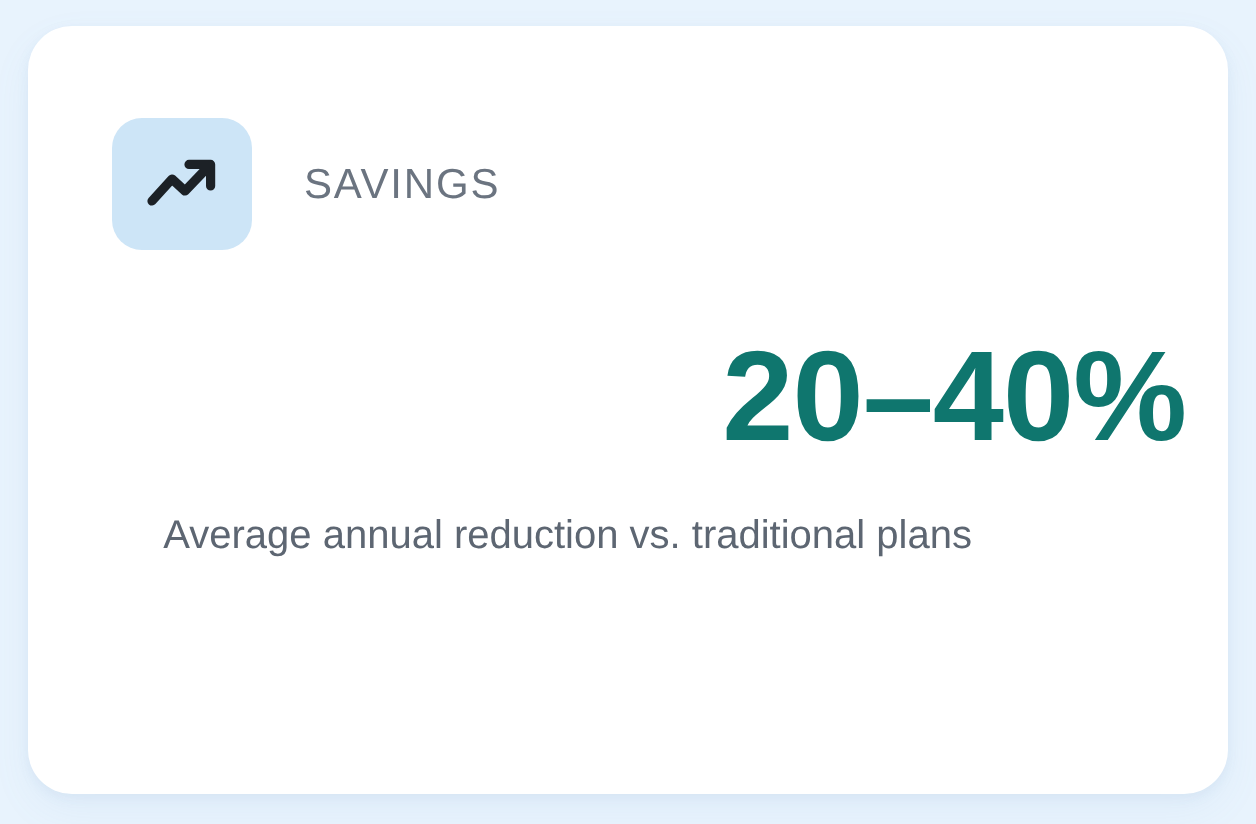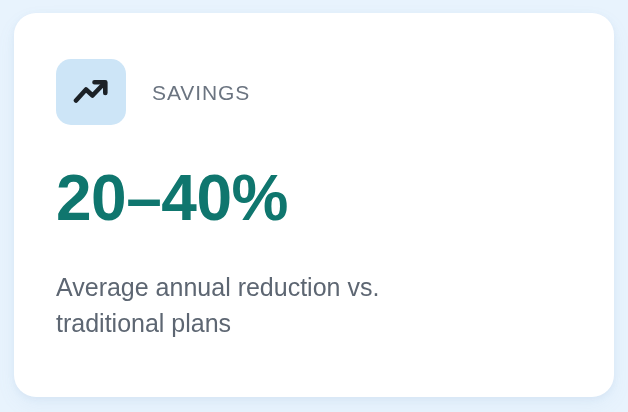--- a/index.html
+++ b/index.html
@@ -24,21 +24,22 @@
     border-radius: 22px;
     box-sizing: border-box;
     box-shadow: 0 2px 6px rgba(120, 160, 200, 0.10),
                 0 8px 20px rgba(120, 160, 200, 0.07);
   }
 
   .card-inner {
     position: absolute;
     left: 42px;
     top: 46px;
-    right: 36px;
+    right: 21px;
+    text-align: right;
   }
 
   
   .card-header {
     display: flex;
     align-items: center;
     height: 66px;
   }
 
   .icon-badge {
@@ -72,22 +73,22 @@
     font-size: 64px;
     line-height: 1;
     font-weight: 700;
     letter-spacing: -0.5px;
     color: #0f766e;
     white-space: nowrap;
   }
 
   
   .description {
-    margin-top: 40px;
-    font-size: 25px;
+    margin-top: 24px;
+    font-size: 20px;
     line-height: 1.42;
     font-weight: 400;
     color: #5d6672;
     max-width: 430px;
   }
 </style>
 </head>
 <body>
 
 <div id="stat-card">

